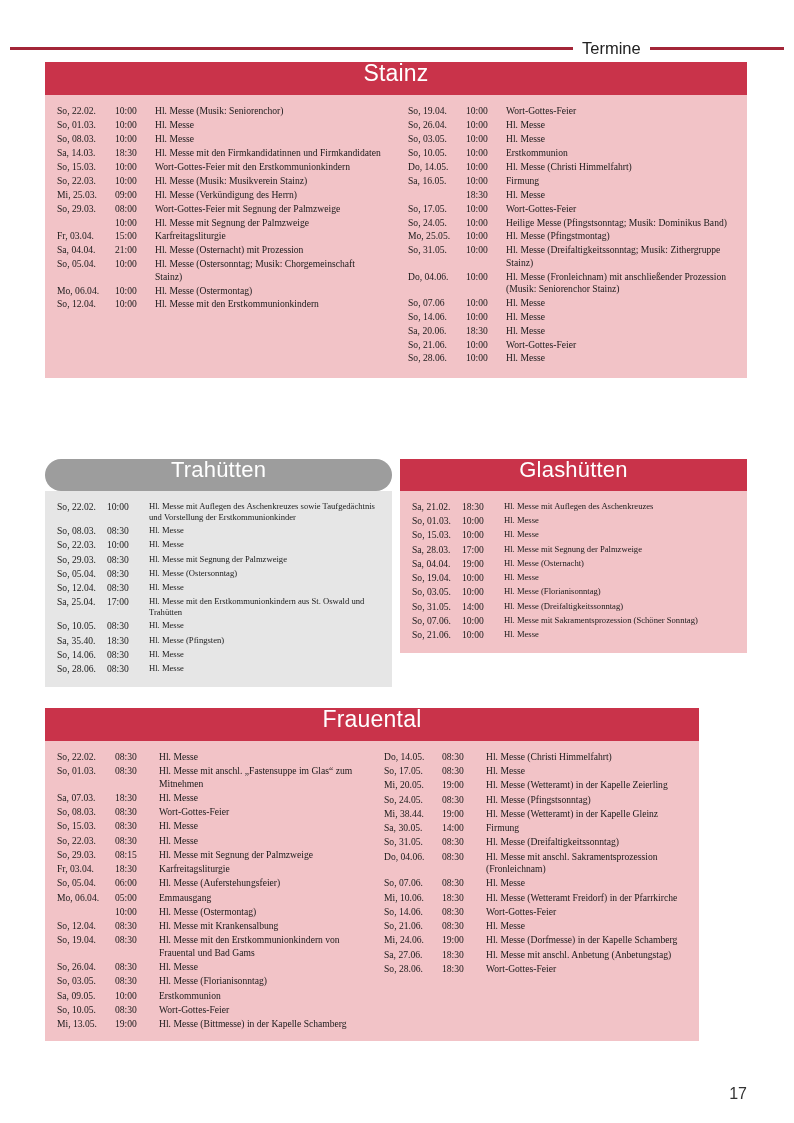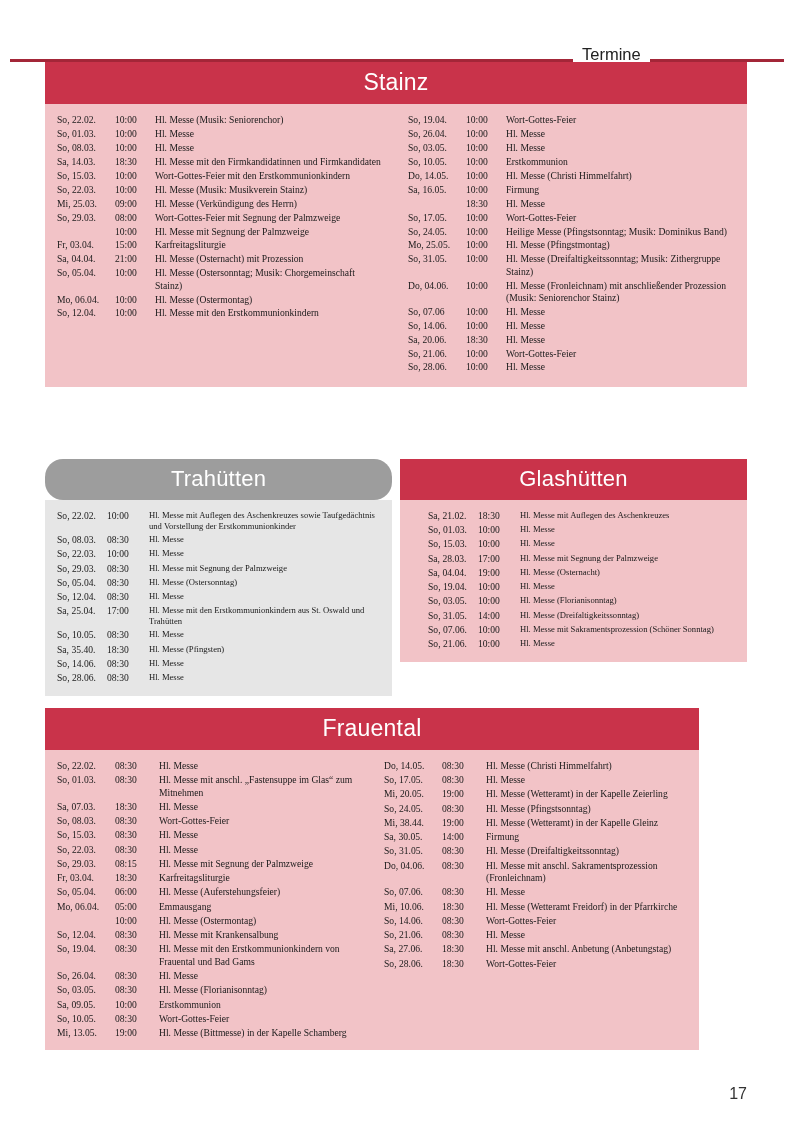--- a/index.html
+++ b/index.html
@@ -14,21 +14,21 @@
   }
 
   
   .page-header {
     position: absolute;
     top: 34px;
     left: 0;
     width: 794px;
     height: 28px;
     display: flex;
-    align-items: flex-end;
+    align-items: center;
   }
   .rule-left {
     height: 3px;
     background: #a32638;
     flex: 0 0 auto;
     width: 563px;
     margin-left: 10px;
   }
   .header-title {
     font-size: 16.5px;
@@ -46,21 +46,21 @@
 
   
   .block {
     position: absolute;
   }
   .block-title {
     text-align: center;
     font-size: 23px;
     font-weight: normal;
     line-height: 1;
-    padding: 9px 0 10px 0;
+    padding: 0 0 10px 0;
     letter-spacing: 0.2px;
   }
   .title-red { background: #c9334a; color: #ffffff; }
   .title-grey { background: #9d9d9d; color: #ffffff; border-radius: 18px; }
   .body-pink { background: #f2c3c7; }
   .body-grey { background: #e6e6e6; }
 
   .cols {
     display: flex;
     padding: 9px 0 10px 0;
@@ -95,21 +95,21 @@
   #block-frauental { top: 708px; left: 45px; width: 654px; }
 
   #block-trahuetten .block-title,
   #block-glashuetten .block-title { font-size: 22px; }
   #block-trahuetten table.entries,
   #block-glashuetten table.entries { font-size: 8.6px; line-height: 1.3; }
   #block-trahuetten td.date { width: 50px; }
   #block-trahuetten td.time { width: 42px; }
   #block-glashuetten td.date { width: 50px; }
   #block-glashuetten td.time { width: 42px; }
-  #block-glashuetten .col { padding-left: 28px; }
+  #block-glashuetten .col { padding-left: 12px; }
 
   #block-frauental table.entries { font-size: 9.6px; line-height: 1.3; }
   #block-frauental td.date { width: 58px; }
   #block-frauental td.time { width: 44px; }
 
   .page-number {
     position: absolute;
     right: 47px;
     top: 1085px;
     font-size: 16px;
@@ -583,20 +583,25 @@
               <td class="date">So, 14.06.</td>
               <td class="time">08:30</td>
               <td class="desc">Wort-Gottes-Feier</td>
             </tr>
             <tr>
               <td class="date">So, 21.06.</td>
               <td class="time">08:30</td>
               <td class="desc">Hl. Messe</td>
             </tr>
             <tr>
+              <td class="date">Mi, 24.06.</td>
+              <td class="time">19:00</td>
+              <td class="desc">Hl. Messe (Dorfmesse) in der Kapelle Schamberg</td>
+            </tr>
+            <tr>
               <td class="date">Sa, 27.06.</td>
               <td class="time">18:30</td>
               <td class="desc">Hl. Messe mit anschl. Anbetung (Anbetungstag)</td>
             </tr>
             <tr>
               <td class="date">So, 28.06.</td>
               <td class="time">18:30</td>
               <td class="desc">Wort-Gottes-Feier</td>
             </tr>
           </tbody>

